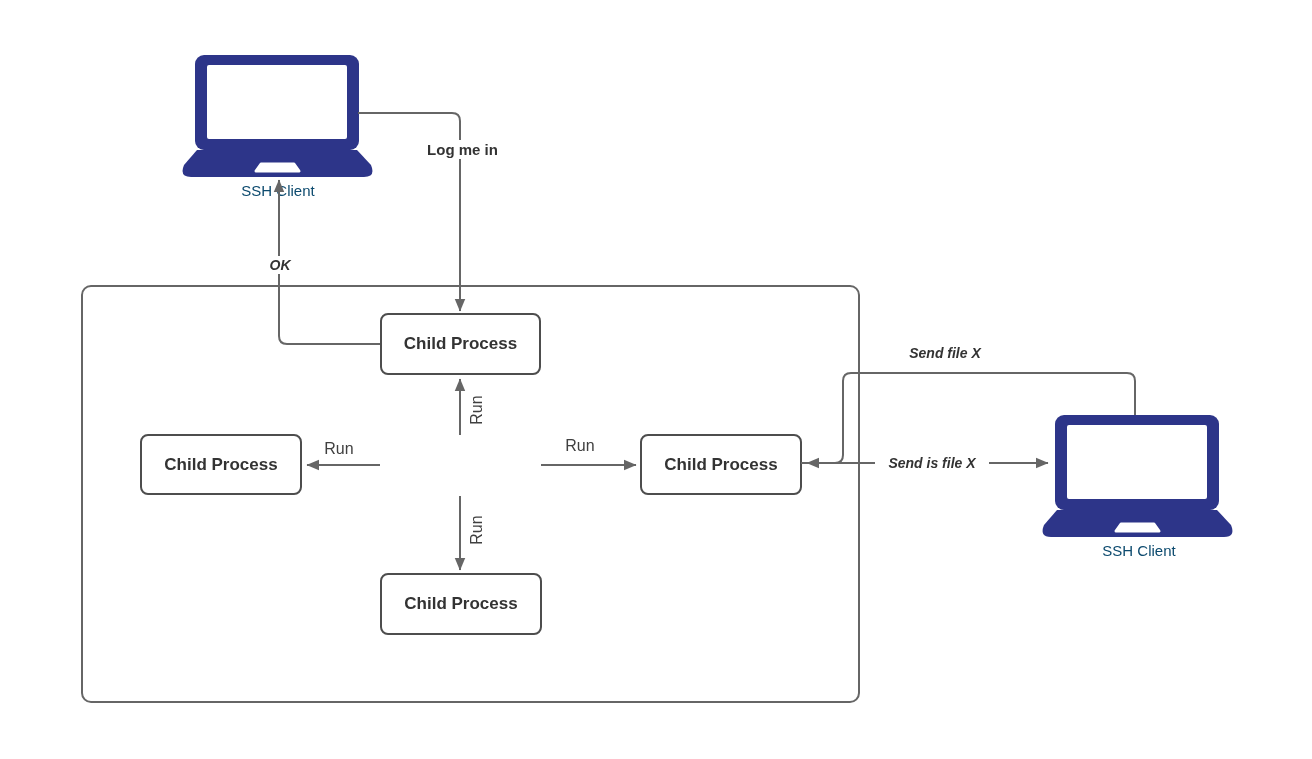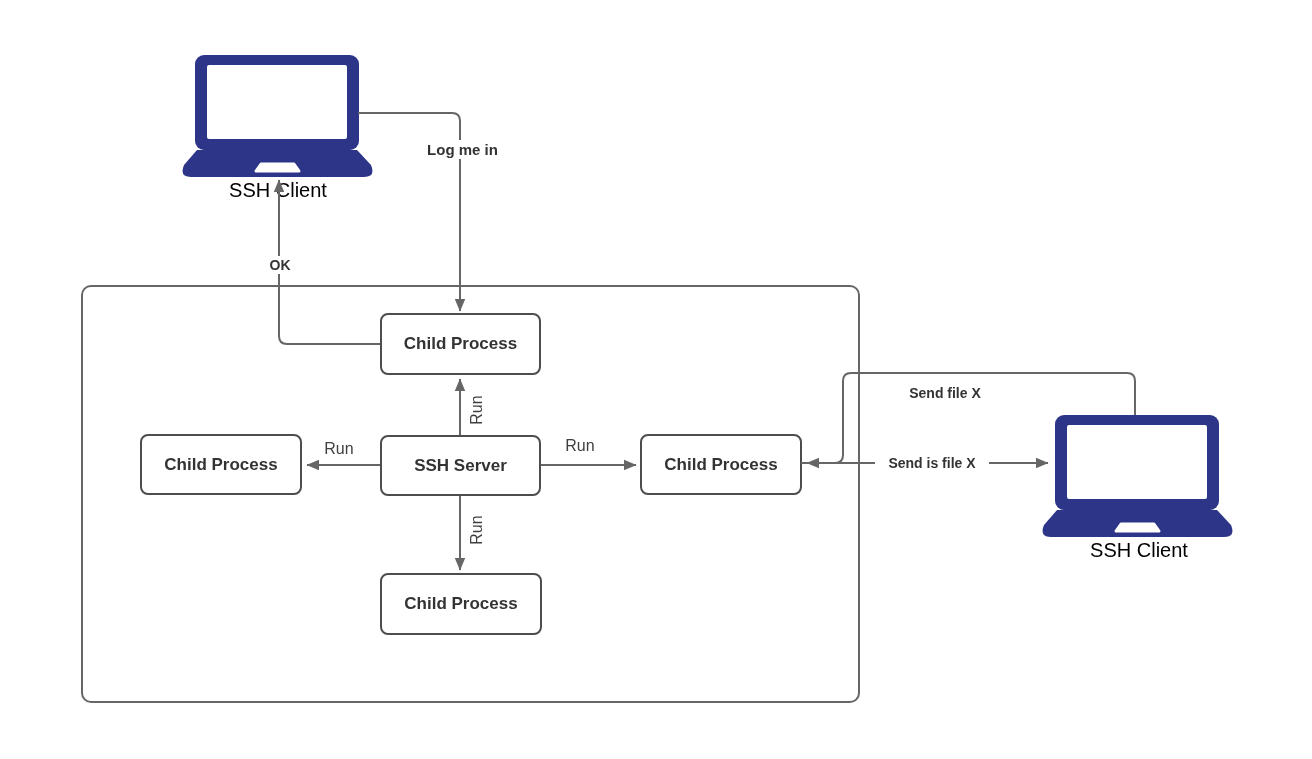--- a/index.html
+++ b/index.html
@@ -51,43 +51,40 @@
     white-space: nowrap;
     color: #333333;
     z-index: 1;
   }
   .lbl.bg {
     background: #ffffff;
     font-weight: bold;
     z-index: 3;
     padding: 0 2px;
   }
-  .lbl.device { font-size: 20px; color: #000000; }
-  .lbl.edge-bold { font-size: 14px; }
+  .lbl.device { font-size: 15px; color: #0c4a6e; }
+  .lbl.edge-bold { font-size: 14px; font-style: italic; }
   .lbl.run { font-size: 16px; color: #404040; z-index: 3; }
   .lbl.vert { transform: rotate(-90deg); transform-origin: center center; }
 </style>
 </head>
 <body>
 
 <div class="canvas">
 
   <div class="boundary"></div>
 
   <div class="node" style="left:380px; top:313px; width:161px; height:62px;">
     <span>Child Process</span>
   </div>
 
   <div class="node" style="left:140px; top:434px; width:162px; height:61px;">
     <span>Child Process</span>
   </div>
 
-  <div class="node" style="left:380px; top:435px; width:161px; height:61px;">
-    <span>SSH Server</span>
-  </div>
 
   <div class="node" style="left:640px; top:434px; width:162px; height:61px;">
     <span>Child Process</span>
   </div>
 
   <div class="node" style="left:380px; top:573px; width:162px; height:62px;">
     <span>Child Process</span>
   </div>
 
   <div class="lbl device" style="left:198px; top:181px; width:160px; height:18px;">SSH Client</div>
@@ -121,21 +118,21 @@
     <path d="M 460,435 V 379" fill="none" stroke="#666666" stroke-width="2" marker-end="url(#arrow)"></path>
     <path d="M 460,496 V 570" fill="none" stroke="#666666" stroke-width="2" marker-end="url(#arrow)"></path>
     <path d="M 1135,415 V 381 Q 1135,373 1127,373 H 851 Q 843,373 843,381 V 455 Q 843,463 835,463 H 807" fill="none" stroke="#666666" stroke-width="2" marker-end="url(#arrow)"></path>
     <path d="M 801,463 H 1048" fill="none" stroke="#666666" stroke-width="2" marker-end="url(#arrow)"></path>
   </svg>
 
   <div class="lbl bg" style="left:413px; top:140px; width:95px; height:19px; font-size:15px;">Log me in</div>
 
   <div class="lbl bg edge-bold" style="left:260px; top:256px; width:36px; height:18px;">OK</div>
 
-  <div class="lbl bg edge-bold" style="left:897px; top:384px; width:92px; height:18px;text-align:center;">Send file X</div>
+  <div class="lbl bg edge-bold" style="left:897px; top:344px; width:92px; height:18px;text-align:center;">Send file X</div>
 
   <div class="lbl bg edge-bold" style="left:875px; top:454px; width:110px; height:18px;">Send is file X</div>
 
   <div class="lbl run" style="left:319px; top:440px; width:40px; height:18px;">Run</div>
 
   <div class="lbl run" style="left:560px; top:437px; width:40px; height:18px;">Run</div>
 
   <div class="lbl run vert" style="left:457px; top:401px; width:40px; height:18px;">Run</div>
 
   <div class="lbl run vert" style="left:457px; top:521px; width:40px; height:18px;">Run</div>

